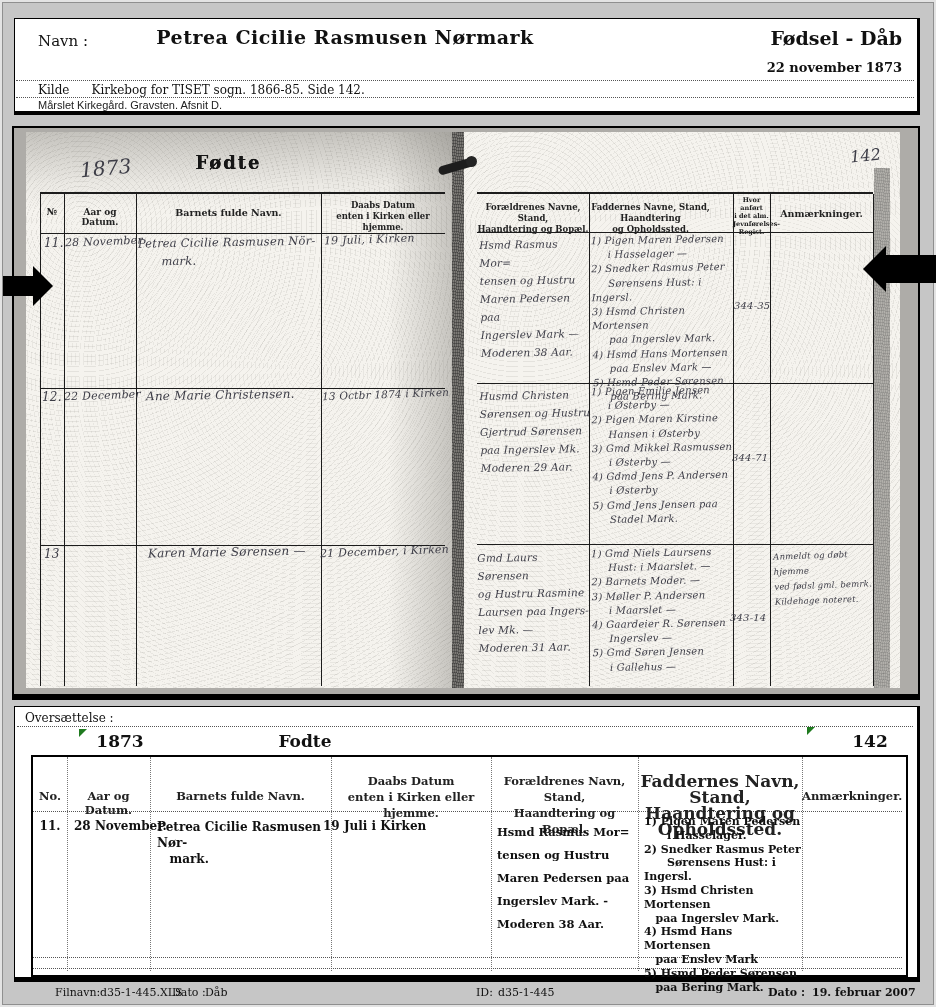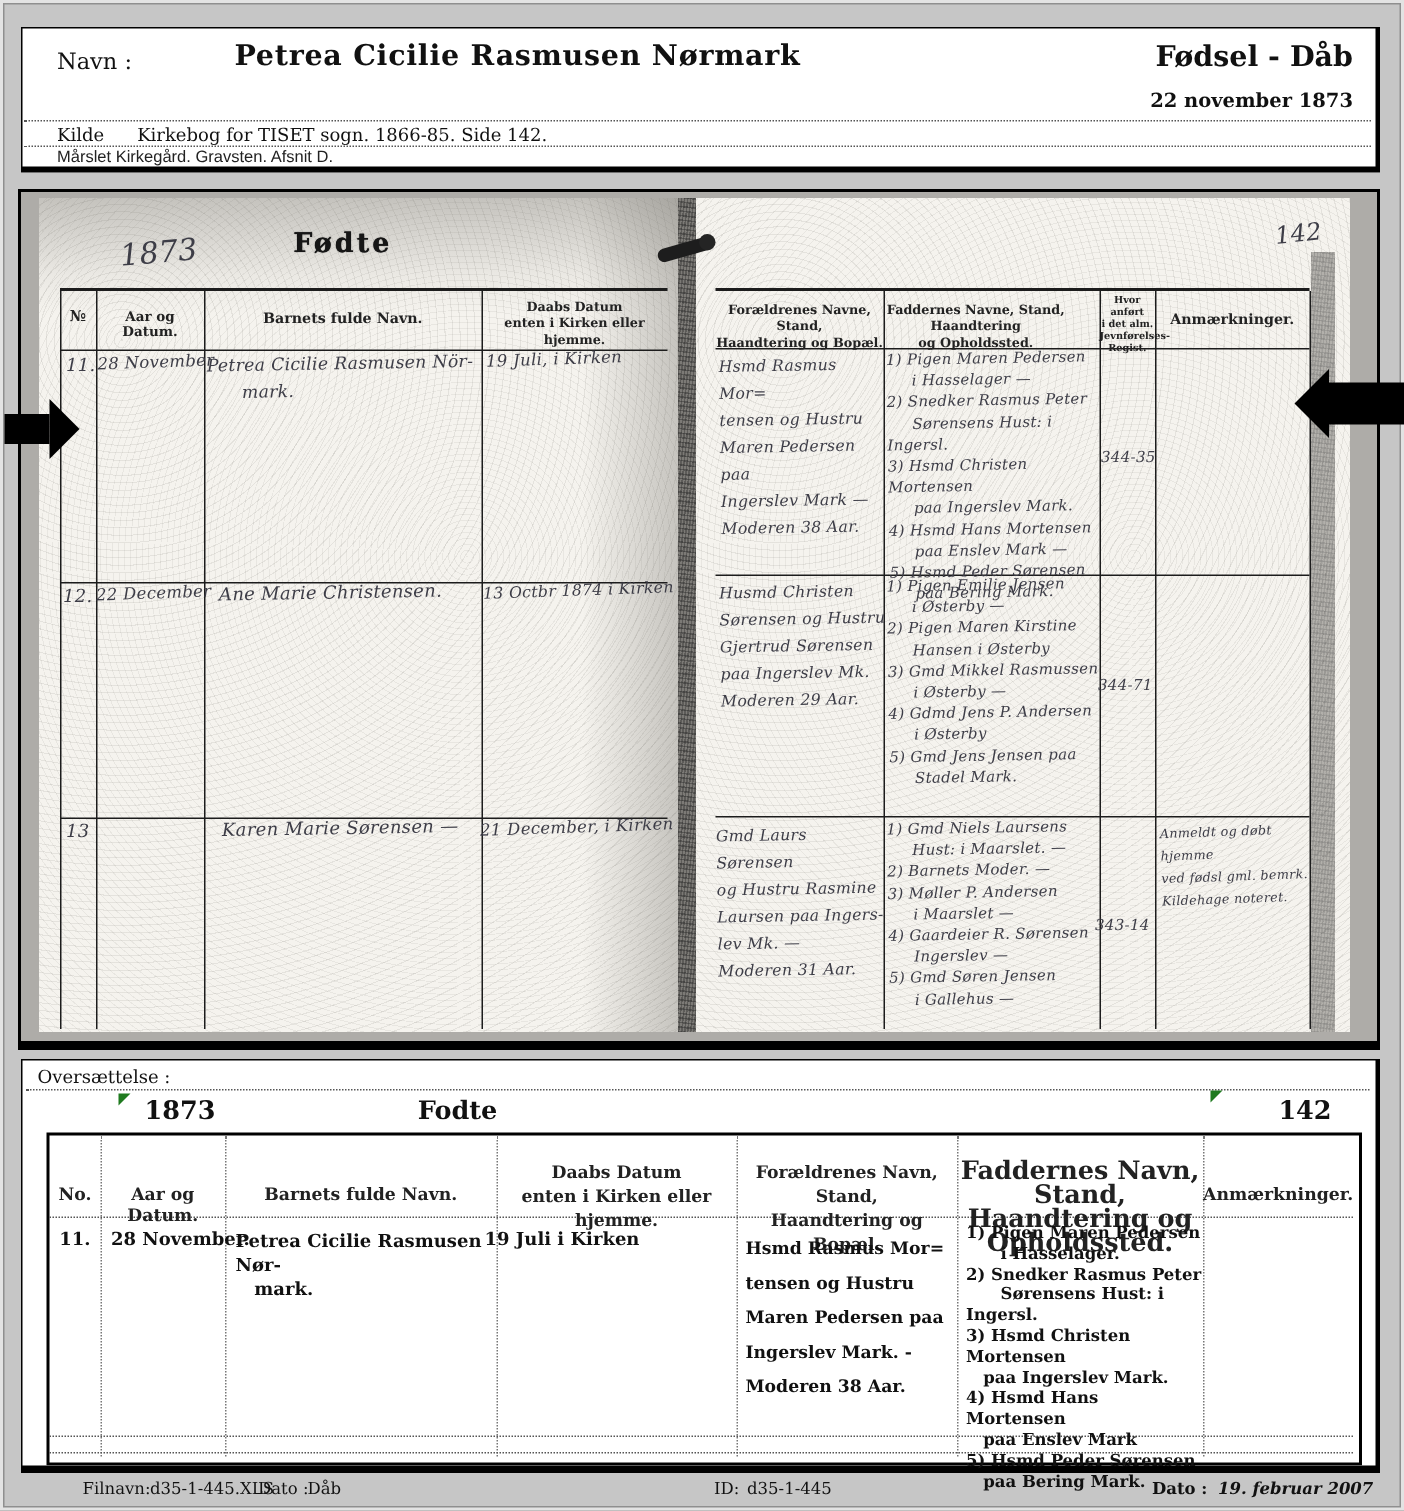--- a/index.html
+++ b/index.html
@@ -230,15 +230,15 @@
     <div class="abs serifb pre" style="left:775px;top:62px;width:90px;font-size:11px;"></div>
   </div>
 
   <div class="abs ftr" style="left:55px;top:986px;">Filnavn:</div>
   <div class="abs ftr" style="left:100px;top:986px;">d35-1-445.XLS</div>
   <div class="abs ftr" style="left:172px;top:986px;">Dato :</div>
   <div class="abs ftr" style="left:205px;top:986px;">Dåb</div>
   <div class="abs ftr" style="left:476px;top:986px;">ID:</div>
   <div class="abs ftr" style="left:498px;top:986px;">d35-1-445</div>
   <div class="abs ftr serifb" style="left:768px;top:986px;">Dato :</div>
-  <div class="abs ftr serifb" style="left:812px;top:986px;font-style:italic;">19. februar 2007</div>
+  <div class="abs ftr serifb" style="left:812px;top:986px;">19. februar 2007</div>
 
 </div>
 
 </body></html>

